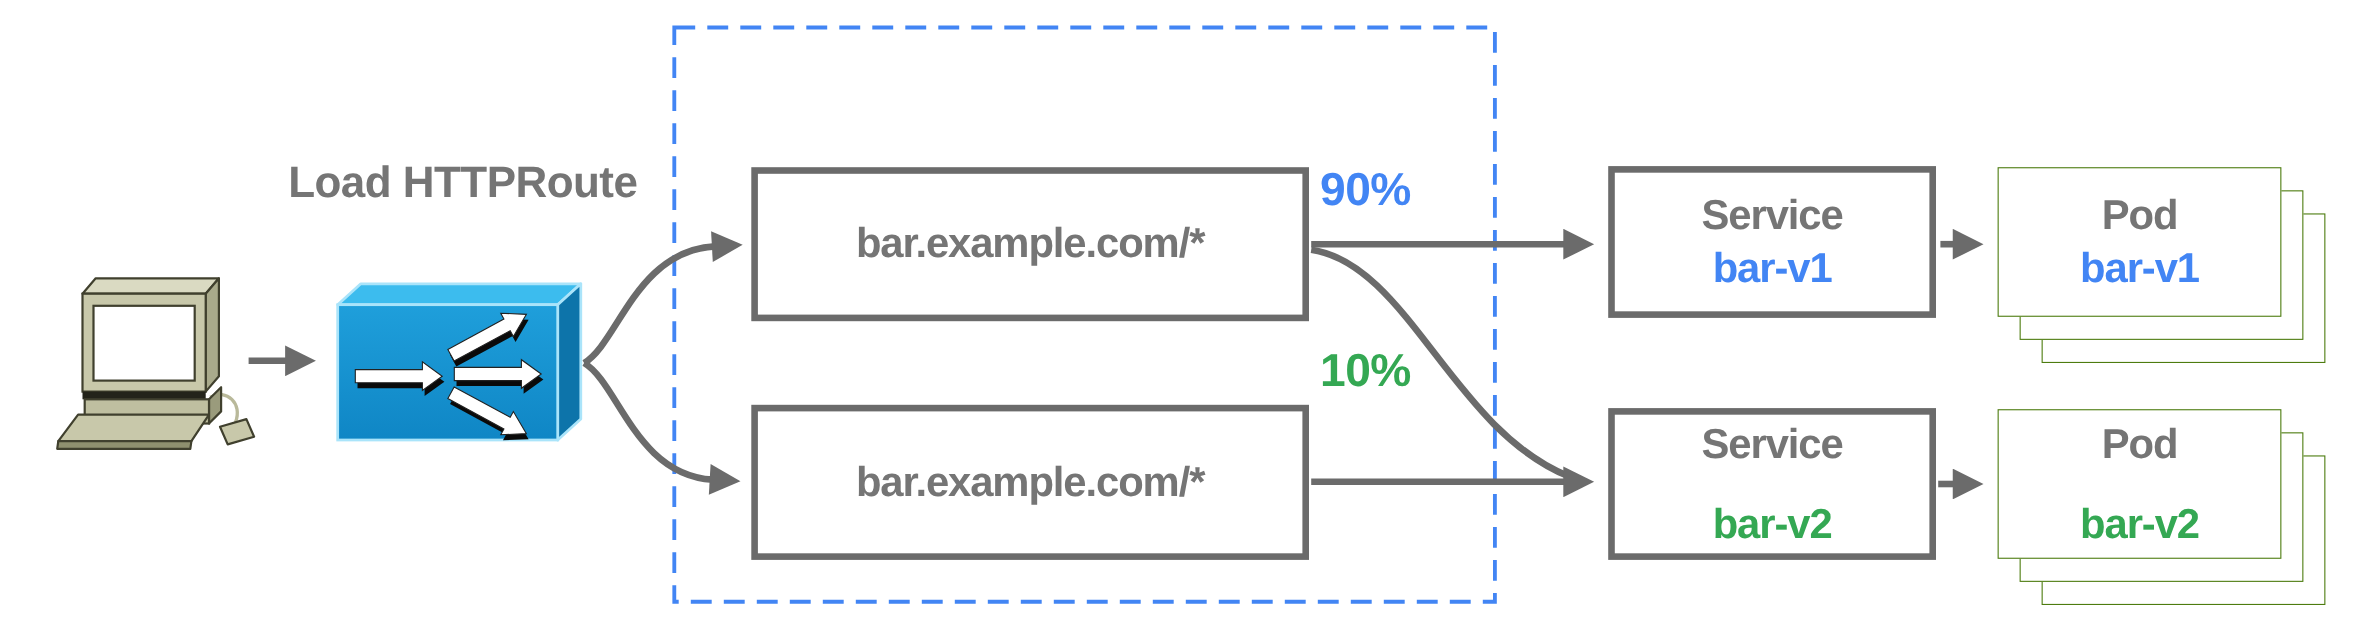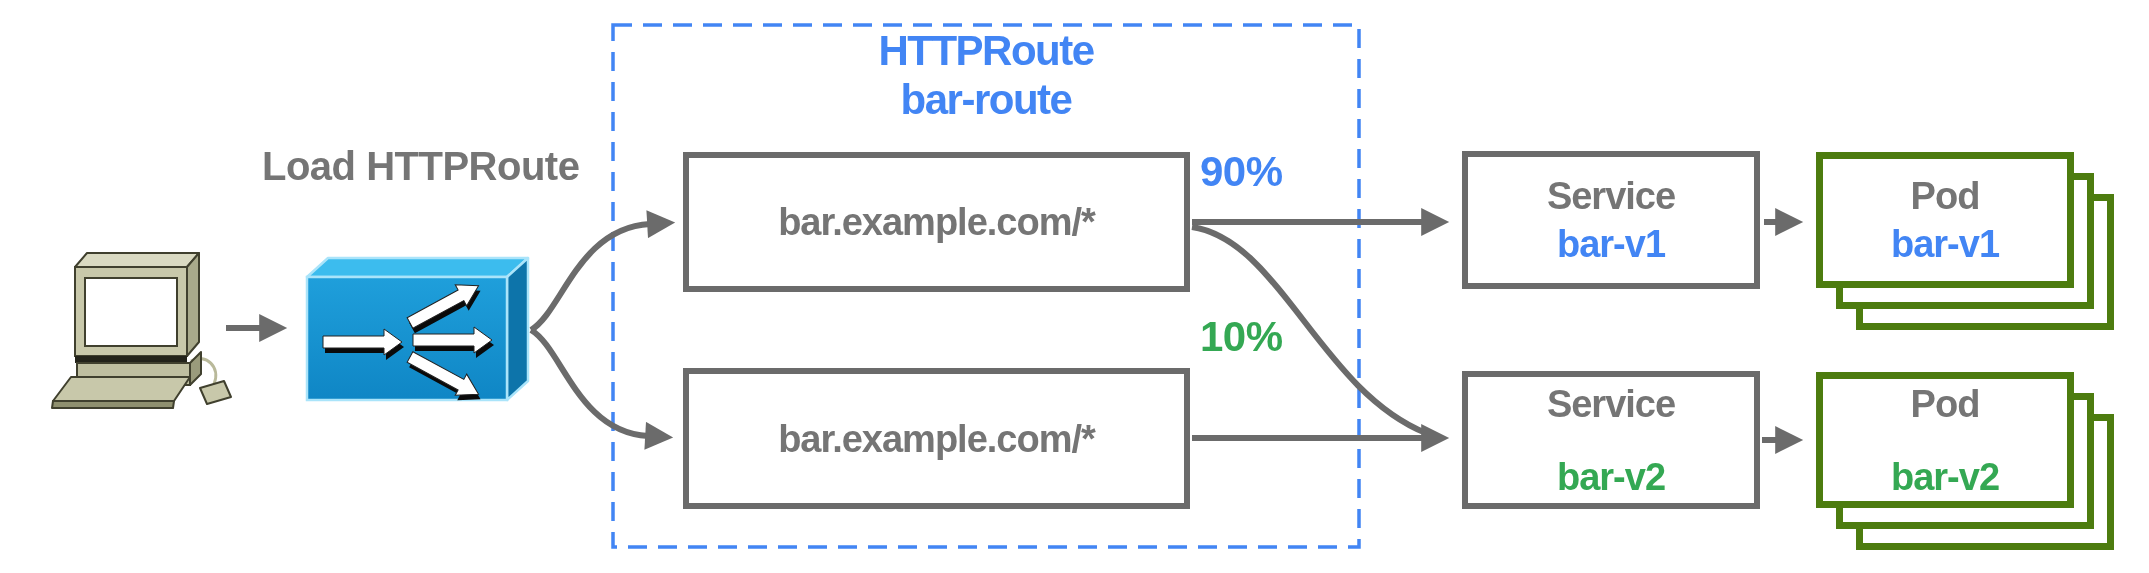--- a/index.html
+++ b/index.html
@@ -27,21 +27,21 @@
     position:absolute;z-index:2;font-weight:700;font-size:42px;line-height:49px;
     color:#4285f4;text-align:center;letter-spacing:-1.5px;
   }
   .pct{
     position:absolute;z-index:2;font-weight:700;font-size:42px;line-height:46px;
     text-align:left;letter-spacing:-0.5px;
   }
   .pod-stack{position:absolute;z-index:2;width:300px;height:182px;}
   .pod-layer{
     position:absolute;width:258px;height:136px;background:#fff;
-    border:7px solid #4d7c0f;box-sizing:border-box;
+    border:1px solid #4d7c0f;box-sizing:border-box;
   }
   .pod-main{
     display:flex;flex-direction:column;align-items:center;justify-content:center;
     text-align:center;font-weight:700;
   }
 </style>
 </head>
 <body>
 
 <div class="canvas">
@@ -112,24 +112,20 @@
           </g>
         <g transform="translate(110,106) rotate(28.5)">
             <polygon points="0,-6 58,-6 58,-12 78,0 58,12 58,6 0,6"></polygon>
           </g>
       </g>
     </svg>
   </div>
 
   <div class="lb-label" style="left:262px;top:146px;width:300px;">Load HTTPRoute</div>
 
-  <div class="hr-title" style="left:612px;top:26px;width:748px;">
-    <div>HTTPRoute</div>
-    <div>bar-route</div>
-  </div>
 
   <div class="node" style="left:683px;top:152px;width:507px;height:140px;">
     <span class="node-line">bar.example.com/*</span>
   </div>
 
   <div class="node" style="left:683px;top:368px;width:507px;height:141px;">
     <span class="node-line">bar.example.com/*</span>
   </div>
 
   <div class="pct accent-blue" style="left:1200px;top:149px;width:110px;">90%</div>

